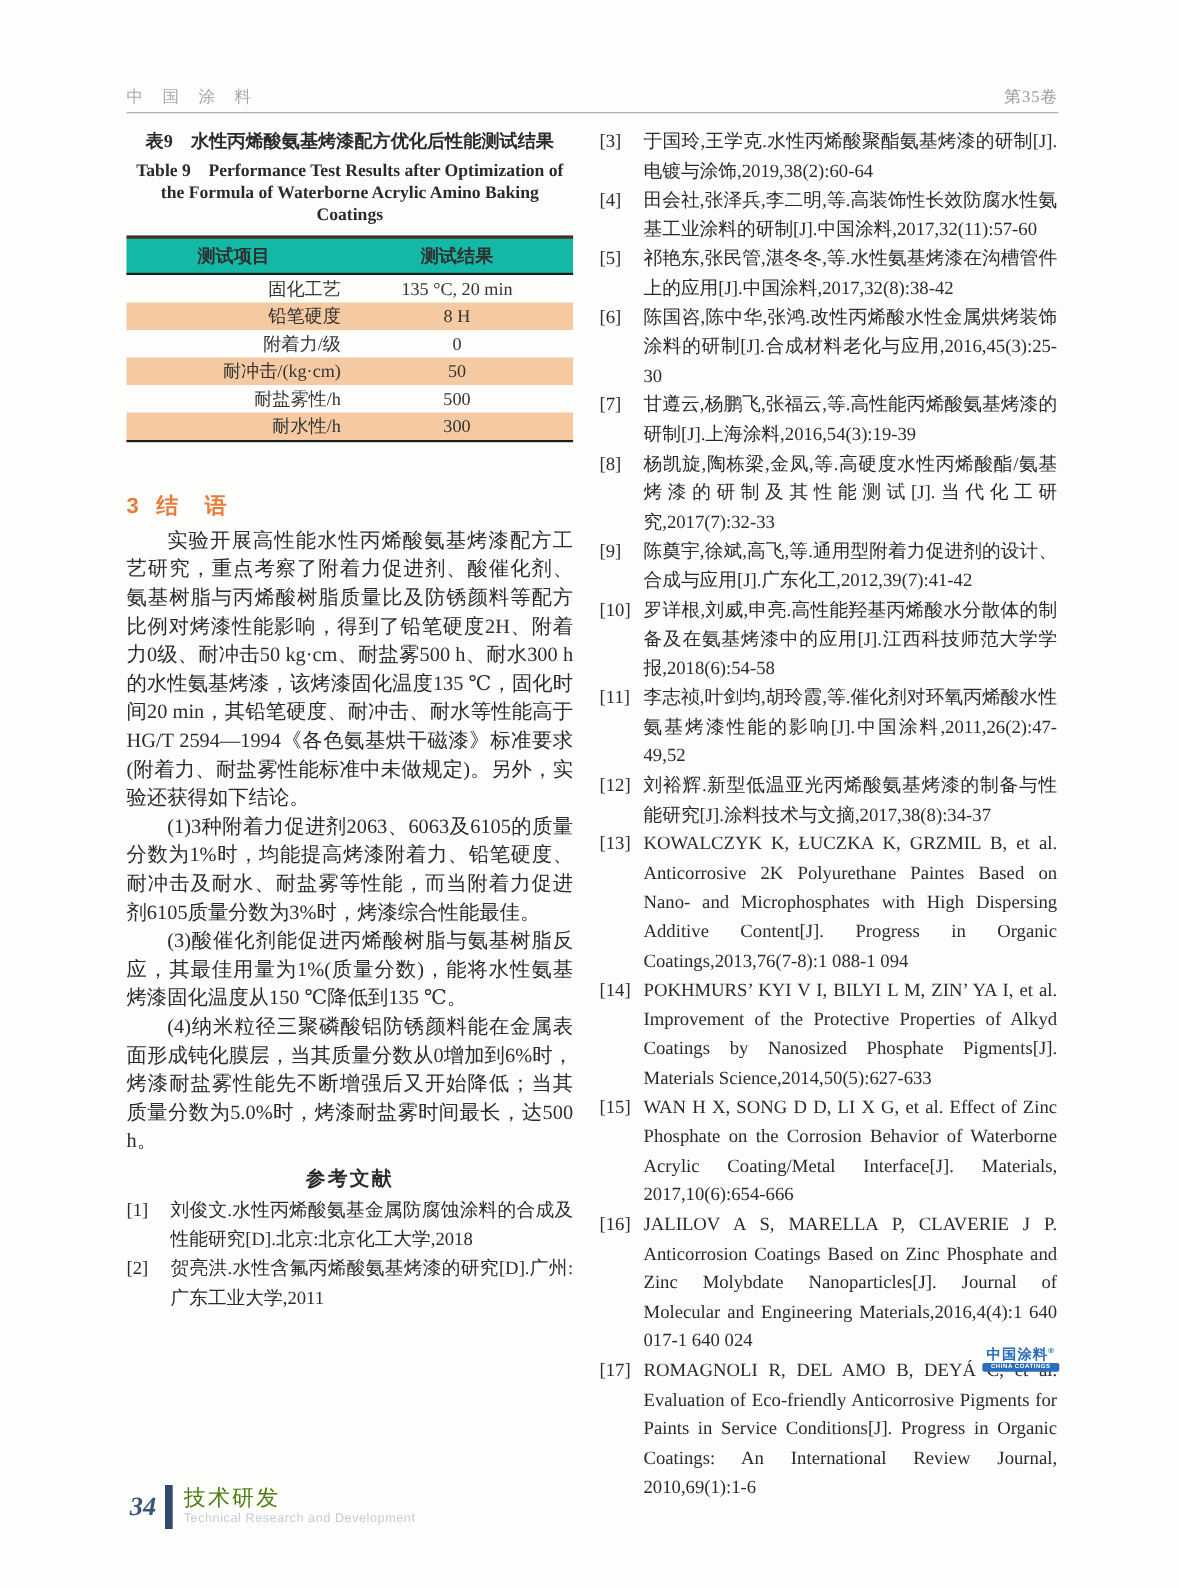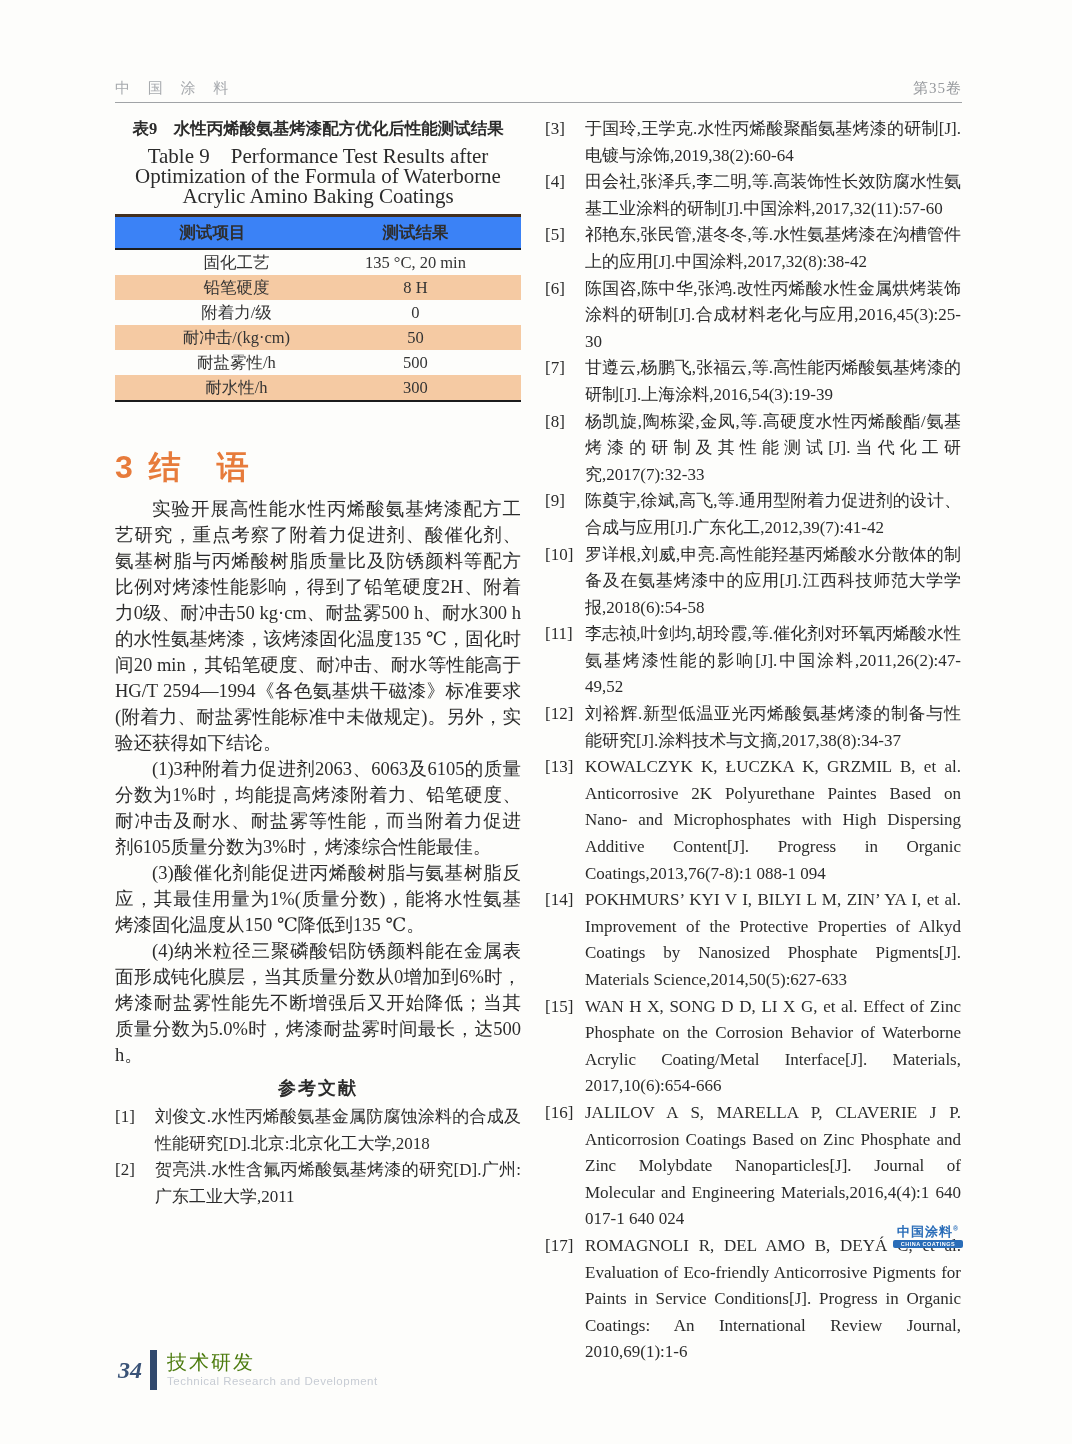--- a/index.html
+++ b/index.html
@@ -25,48 +25,48 @@
   
   .col-left{position:absolute;left:115px;top:118px;width:406px;}
   .col-right{position:absolute;left:545px;top:116px;width:416px;}
 
   
   .tbl-caption-cn{
     font-size:16.5px;font-weight:bold;text-align:center;
     line-height:22px;margin-bottom:6px;
   }
   .tbl-caption-en{
-    font-size:21px;font-weight:normal;text-align:center;
+    font-size:16px;font-weight:bold;text-align:center;
     line-height:20px;margin-bottom:8px;
   }
 
   
   table.results{
     width:100%;border-collapse:collapse;table-layout:fixed;
     border-top:3px solid #43301f;
     border-bottom:2px solid #1c1c1c;
     font-size:16.5px;
   }
   table.results col.c1{width:48%;}
   table.results col.c2{width:52%;}
   table.results thead td{
-    background:#3b82f6;
+    background:#14b8a6;
     border-bottom:2px solid #1c1c1c;
     height:29px;text-align:center;font-weight:bold;color:#2e2e2e;
   }
   table.results tbody td{height:25px;padding:0;color:#333;}
-  table.results tbody td:first-child{padding-left:48px;text-align:center;}
+  table.results tbody td:first-child{padding-left:48px;text-align:right;}
   table.results tbody td:last-child{text-align:center;}
   table.results tbody tr:nth-child(even) td{background:#f5caa3;}
 
   
   .section-heading{
     margin-top:44px;margin-bottom:6px;
     font-family:"Liberation Sans","DejaVu Sans",sans-serif;
-    font-size:32px;font-weight:bold;color:#e77b3b;
+    font-size:20px;font-weight:bold;color:#e77b3b;
     letter-spacing:2px;
   }
   .section-heading .sec-no{margin-right:14px;}
   .body-par{
     font-size:18.5px;line-height:26px;text-align:justify;
     text-indent:2em;margin:0;
   }
 
   
   .ref-heading{

